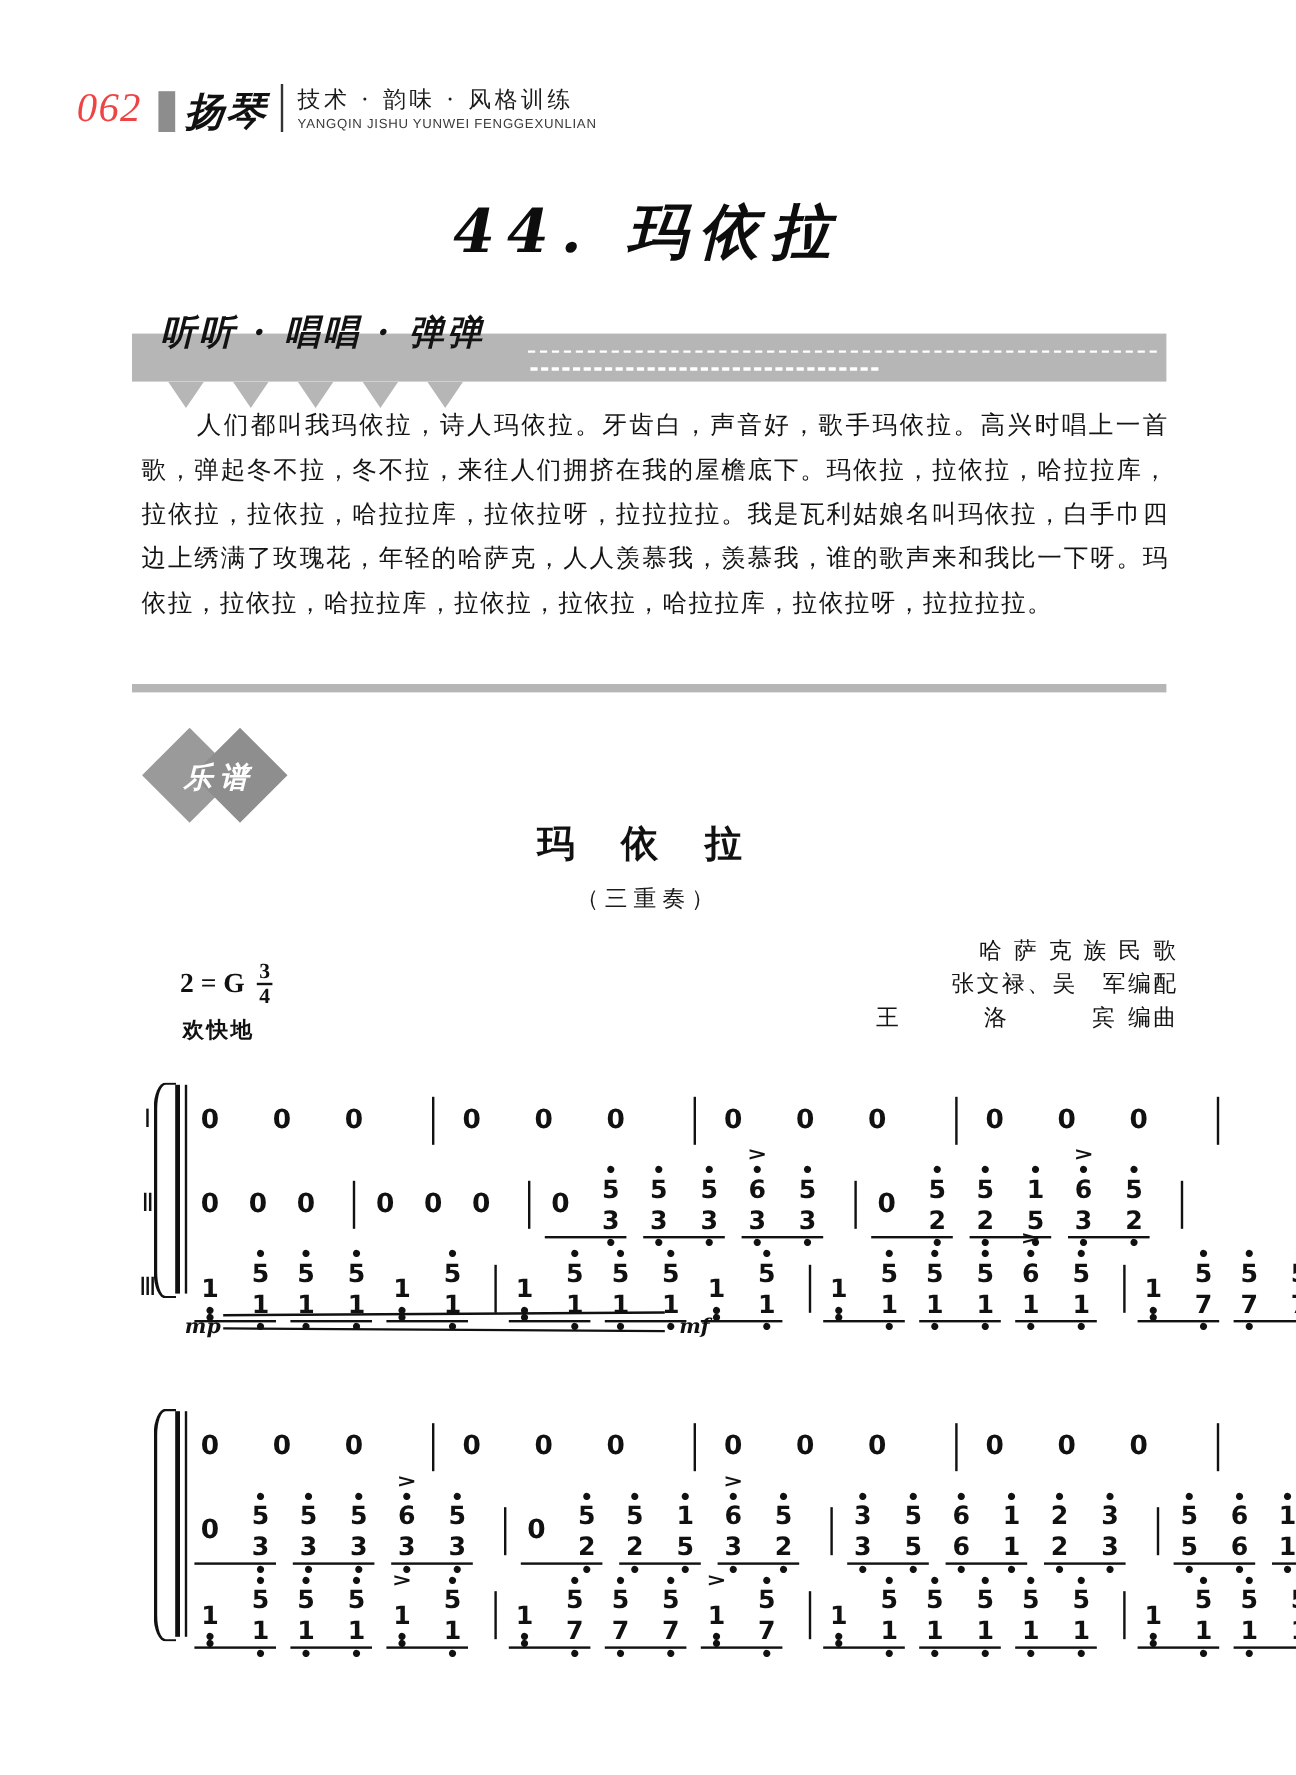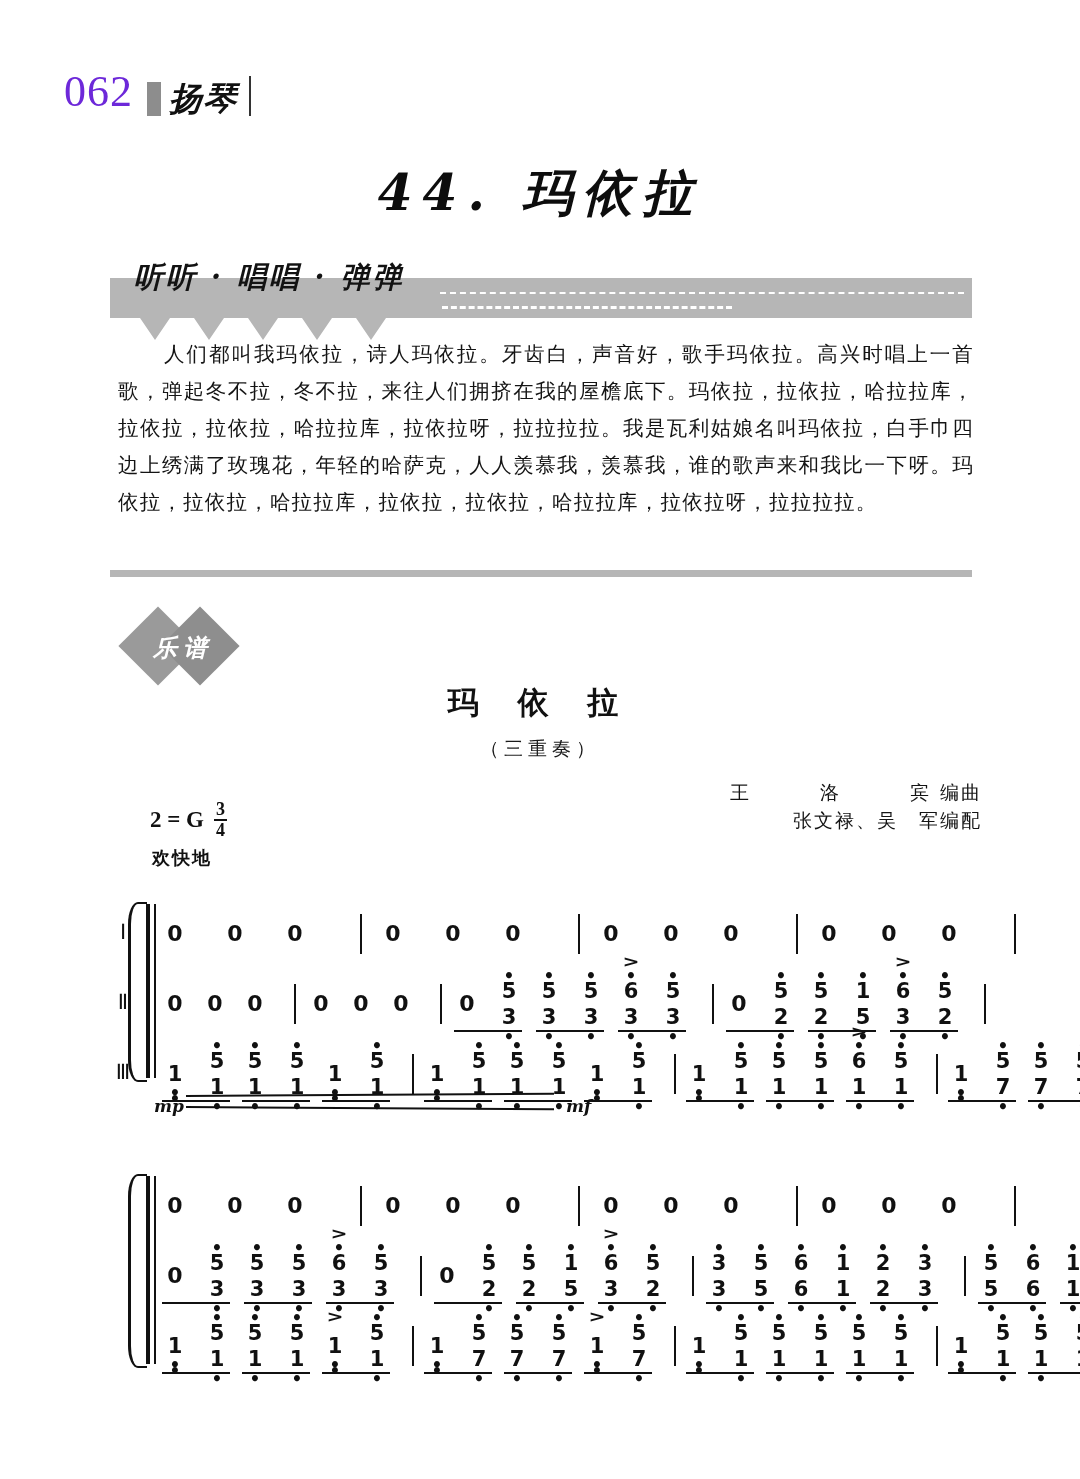--- a/index.html
+++ b/index.html
@@ -12,22 +12,22 @@
     overflow:hidden;
   }
 
   
   .page-header{
     position:absolute; left:64px; top:70px;
     display:flex; align-items:flex-end; gap:0;
   }
   .folio{
     font-family:"Liberation Serif", serif;
-    font-size:44px; letter-spacing:1px; color:#6d28d9;
-    line-height:1; padding-bottom:2px;
+    font-size:34px; letter-spacing:1px; color:#ef4444;
+    line-height:1; padding-bottom:2px;font-style:italic;
   }
   .hdr-block{
     width:14px; height:34px; background:#8d8d8d;
     margin-left:14px; margin-right:8px;
   }
   .hdr-cn{
     font-family:"DejaVu Serif", serif;
     font-weight:bold; font-size:33px; line-height:1;
     color:#111; letter-spacing:1px;
     padding-bottom:1px;
@@ -242,20 +242,24 @@
   .hairpin .l2{ top:12px; transform:rotate(0.35deg); }
 </style>
 </head>
 <body>
 
 <div class="page-header">
   <div class="folio">062</div>
   <div class="hdr-block"></div>
   <div class="hdr-cn">扬琴</div>
   <div class="hdr-rule"></div>
+  <div class="hdr-right">
+    <div class="hdr-sub">技术 · 韵味 · 风格训练</div>
+    <div class="hdr-pinyin">YANGQIN JISHU YUNWEI FENGGEXUNLIAN</div>
+  </div>
 </div>
 
 <div class="main-title">44. 玛依拉</div>
 
 <div class="banner">
   <div class="banner-zig"></div>
 </div>
 <div class="banner-dash d1"></div>
 <div class="banner-dash d2"></div>
 <div class="banner-label">听听 · 唱唱 · 弹弹</div>
@@ -265,25 +269,26 @@
 
 <div class="badge">
   <div class="dia a"></div>
   <div class="dia b"></div>
   <div class="badge-txt">乐谱</div>
 </div>
 
 <div class="score-title">玛 依 拉</div>
 <div class="score-sub">（三重奏）</div>
 <div class="credits">
+  <div>哈 萨 克 族 民 歌</div>
+  <div>
+    <span>张文禄、吴　军</span><span>编配</span>
+  </div>
   <div>
     <span class="c-sp">王　　洛　　宾</span><span>编曲</span>
-  </div>
-  <div>
-    <span>张文禄、吴　军</span><span>编配</span>
   </div>
 </div>
 
 <div class="keysig">
   <span>2 = G</span>
   <span class="frac">
     <span class="num">3</span>
     <span class="den">4</span>
   </span>
 </div>

